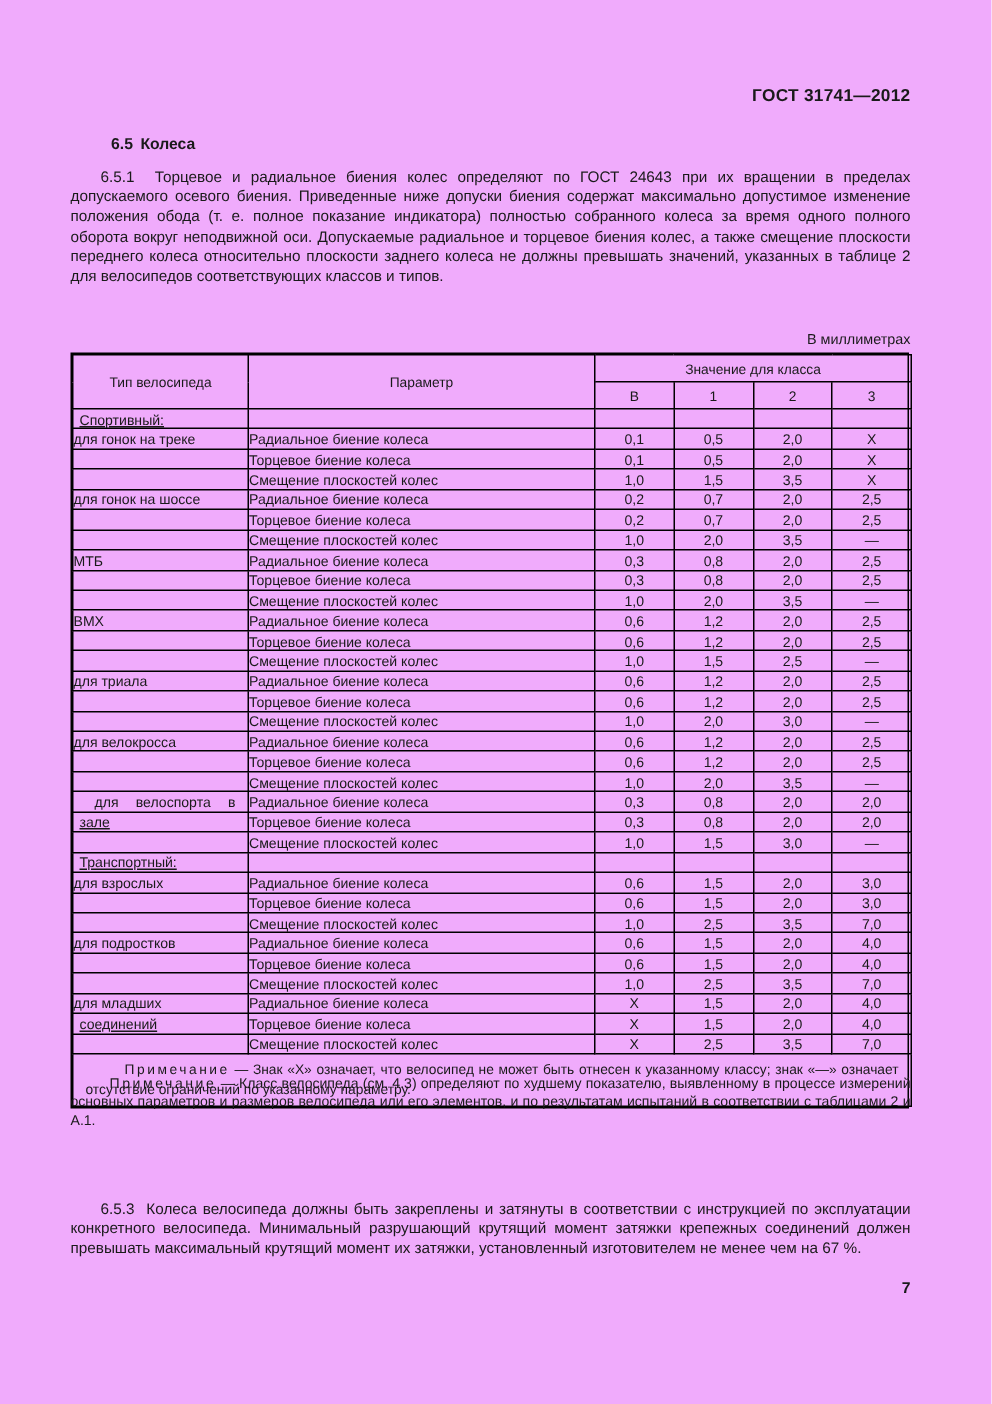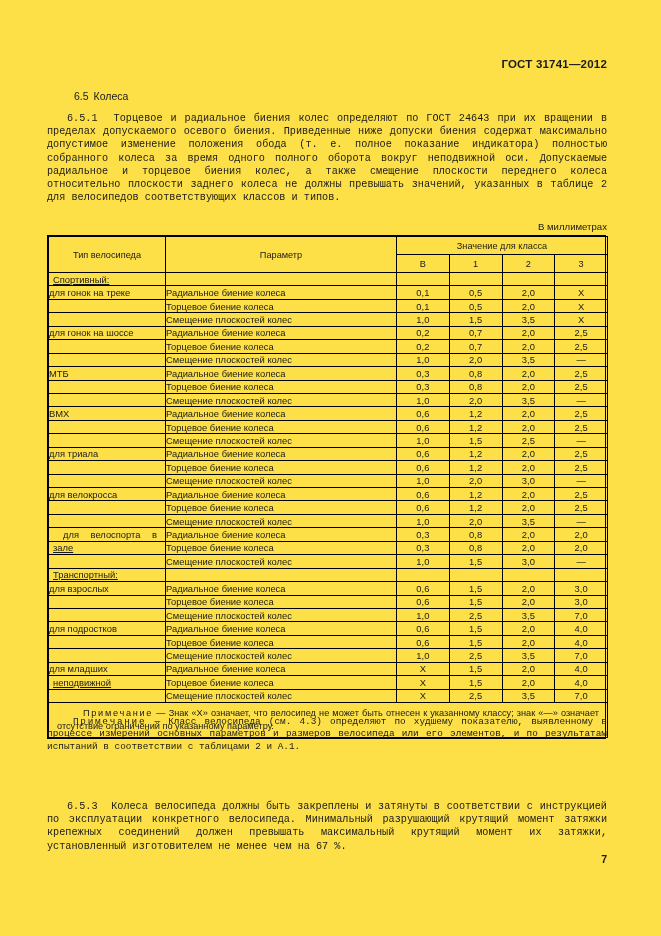--- a/index.html
+++ b/index.html
@@ -8,21 +8,21 @@
     background: #ffffff;
   }
   body {
     font-family: "Liberation Sans", sans-serif;
     color: #1a1a1a;
   }
   .page {
     position: relative;
     width: 661px;
     height: 936px;
-    background: #fde047;
+    background: #f0abfc;
     overflow: hidden;
     box-sizing: border-box;
     padding-left: 41px;
   }
 
   
   .doc-header {
     position: absolute;
     right: 54px;
     top: 58px;
@@ -31,32 +31,31 @@
     letter-spacing: 0.2px;
     white-space: nowrap;
   }
 
   
   .sec-head {
     position: absolute;
     left: 74px;
     top: 90px;
     font-size: 10.5px;
-    font-weight: normal;
+    font-weight: bold;
     text-align: center;
   }
   .sec-head .num { margin-right: 5px; }
 
   .para {
     font-size: 10.2px;
     line-height: 13.2px;
     text-align: justify;
     text-justify: inter-word;
     hyphens: manual;
-    font-family: Liberation Mono, monospace;
   }
   .para .ind { display: inline-block; width: 20px; }
 
   #p-651 {
     position: absolute;
     left: 47px;
     top: 112px;
     width: 560px;
   }
 
@@ -461,21 +460,21 @@
           </tr>
           <tr>
             <td class="c-type">для младших</td>
             <td class="c-param">Радиальное биение колеса</td>
             <td class="c-val">X</td>
             <td class="c-val">1,5</td>
             <td class="c-val">2,0</td>
             <td class="c-val">4,0</td>
           </tr>
           <tr>
-            <td class="c-type flush">неподвижной</td>
+            <td class="c-type flush">соединений</td>
             <td class="c-param">Торцевое биение колеса</td>
             <td class="c-val">X</td>
             <td class="c-val">1,5</td>
             <td class="c-val">2,0</td>
             <td class="c-val">4,0</td>
           </tr>
           <tr>
             <td class="c-type">&nbsp;</td>
             <td class="c-param">Смещение плоскостей колес</td>
             <td class="c-val">X</td>

